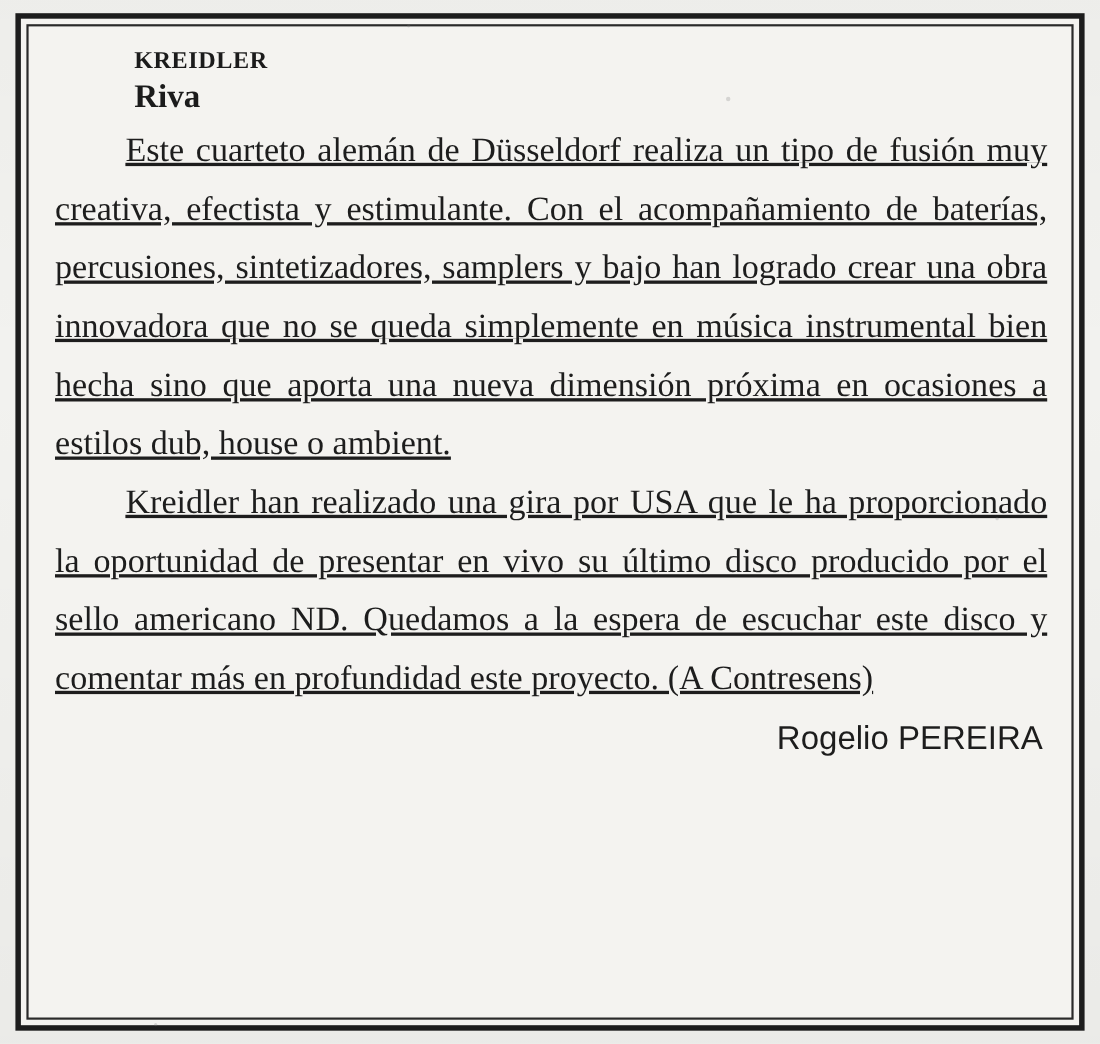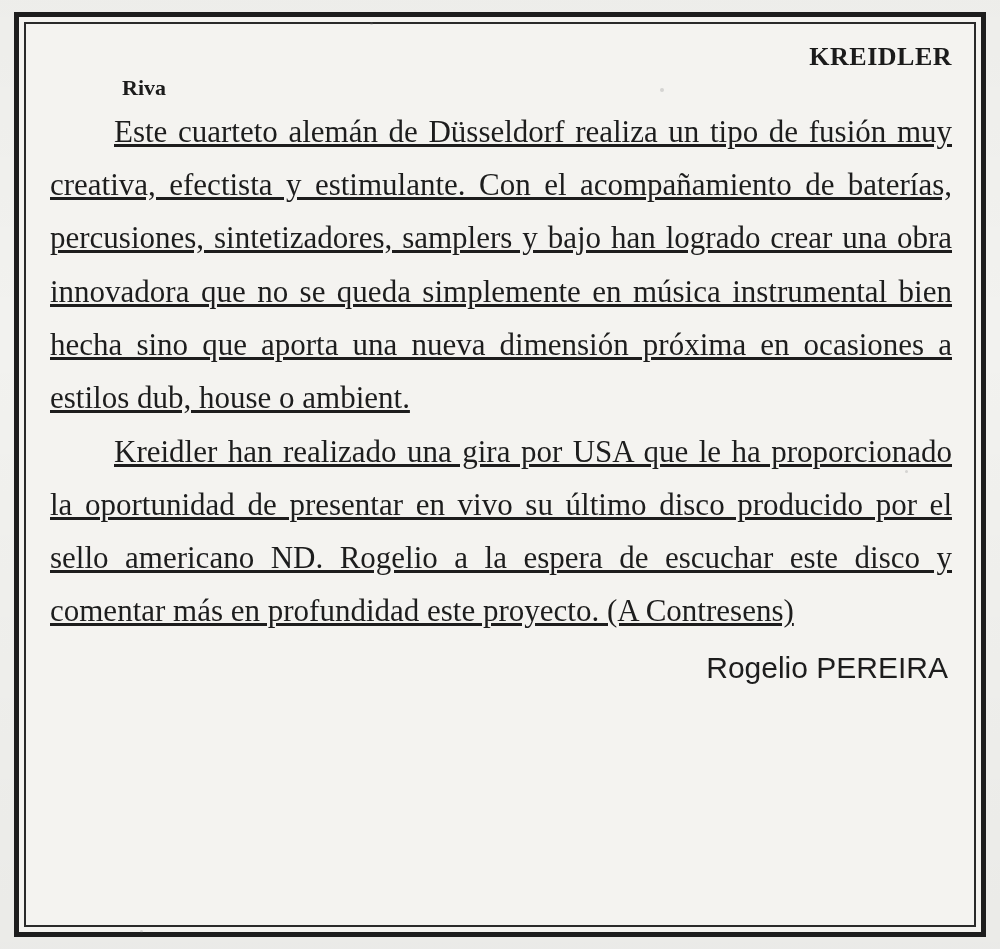--- a/index.html
+++ b/index.html
@@ -54,30 +54,29 @@
     right: 22px;
     top: 18px;
     bottom: 14px;
     box-sizing: border-box;
     color: #1b1b1b;
   }
 
   .band-title {
     font-family: "Liberation Serif", serif;
     font-weight: bold;
-    font-size: 26px;
+    font-size: 22px;
     line-height: 1.18;
     letter-spacing: 0.5px;
     margin: 0 0 2px 72px;
-    text-align: right;
   }
   .album-title {
     font-family: "Liberation Serif", serif;
     font-weight: bold;
-    font-size: 22px;
+    font-size: 30px;
     line-height: 1.18;
     margin: 0 0 4px 72px;
   }
 
   .body-text p {
     margin: 0;
     font-family: "Liberation Serif", serif;
     font-size: 31px;
     line-height: 1.72;
     text-align: justify;
@@ -122,21 +121,21 @@
     <div class="frame-inner">
 
       <div class="content">
 
         <h1 class="band-title">KREIDLER</h1>
 
         <h2 class="album-title">Riva</h2>
 
         <div class="body-text">
           <p>Este cuarteto alemán de Düsseldorf realiza un tipo de fusión muy creativa, efectista y estimulante. Con el acompañamiento de baterías, percusiones, sintetizadores, samplers y bajo han logrado crear una obra innovadora que no se queda simplemente en música instrumental bien hecha sino que aporta una nueva dimensión próxima en ocasiones a estilos dub, house o ambient.</p>
-          <p class="last-para">Kreidler han realizado una gira por USA que le ha proporcionado la oportunidad de presentar en vivo su último disco producido por el sello americano ND. Rogelio a la espera de escuchar este disco y comentar más en profundidad este proyecto. (A Contresens)</p>
+          <p class="last-para">Kreidler han realizado una gira por USA que le ha proporcionado la oportunidad de presentar en vivo su último disco producido por el sello americano ND. Quedamos a la espera de escuchar este disco y comentar más en profundidad este proyecto. (A Contresens)</p>
         </div>
 
         <div class="signature">Rogelio PEREIRA</div>
 
       </div>
     </div>
   </div>
 
   <div class="speckle sp1"></div>
   <div class="speckle sp2"></div>

